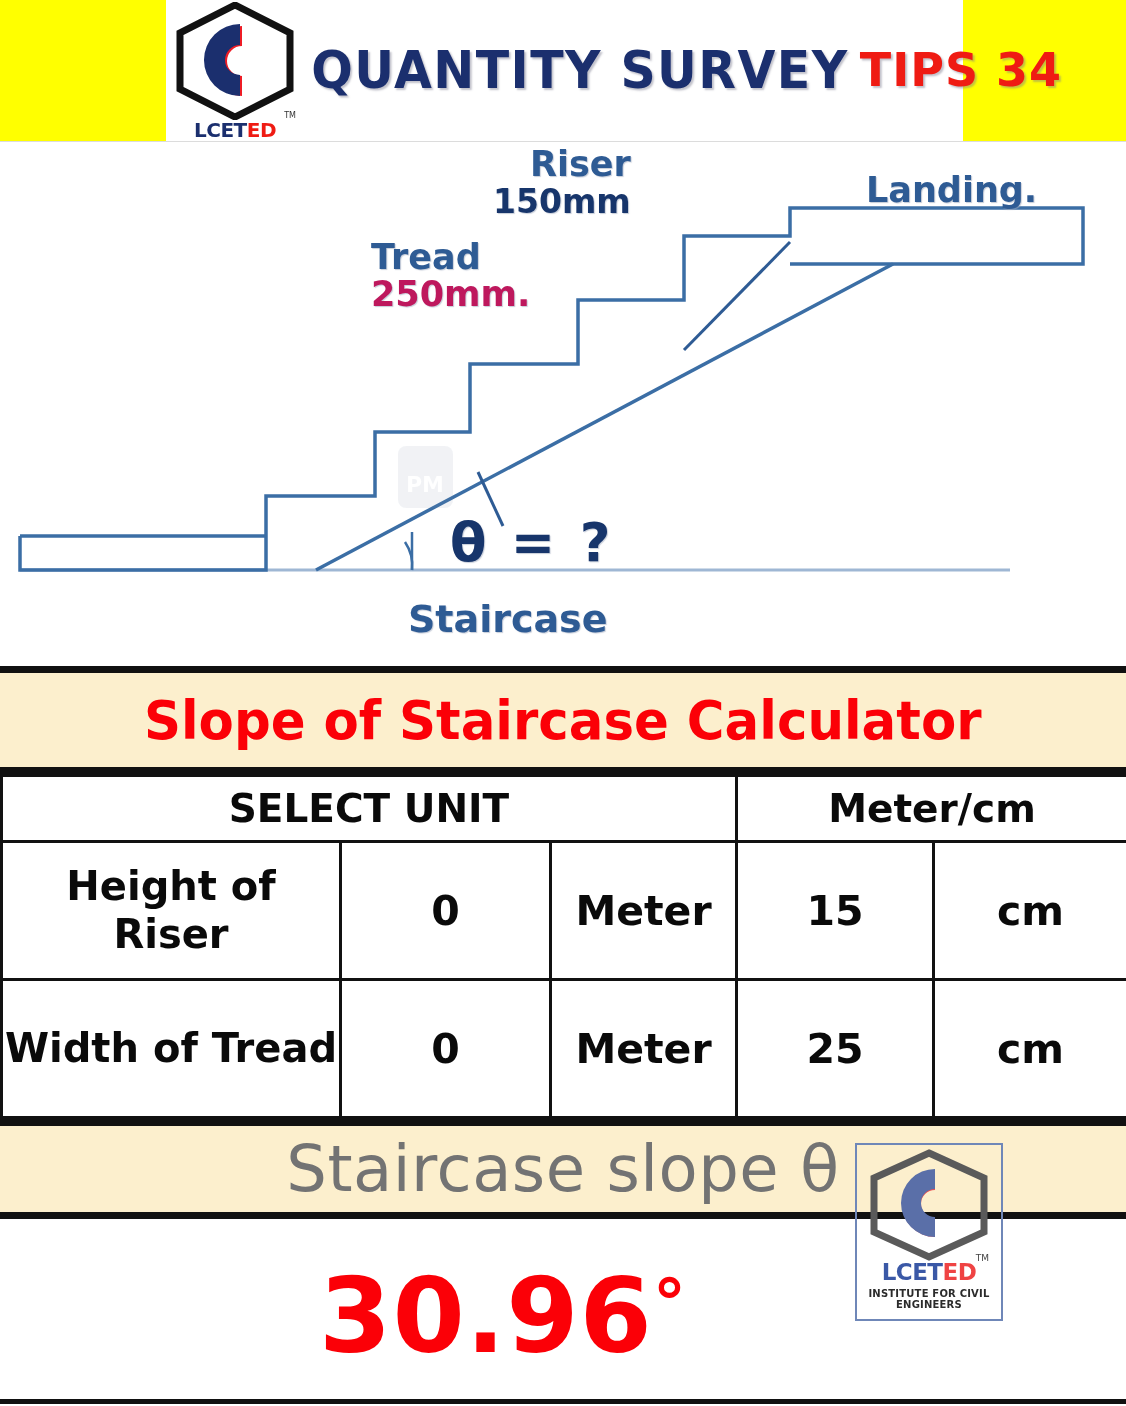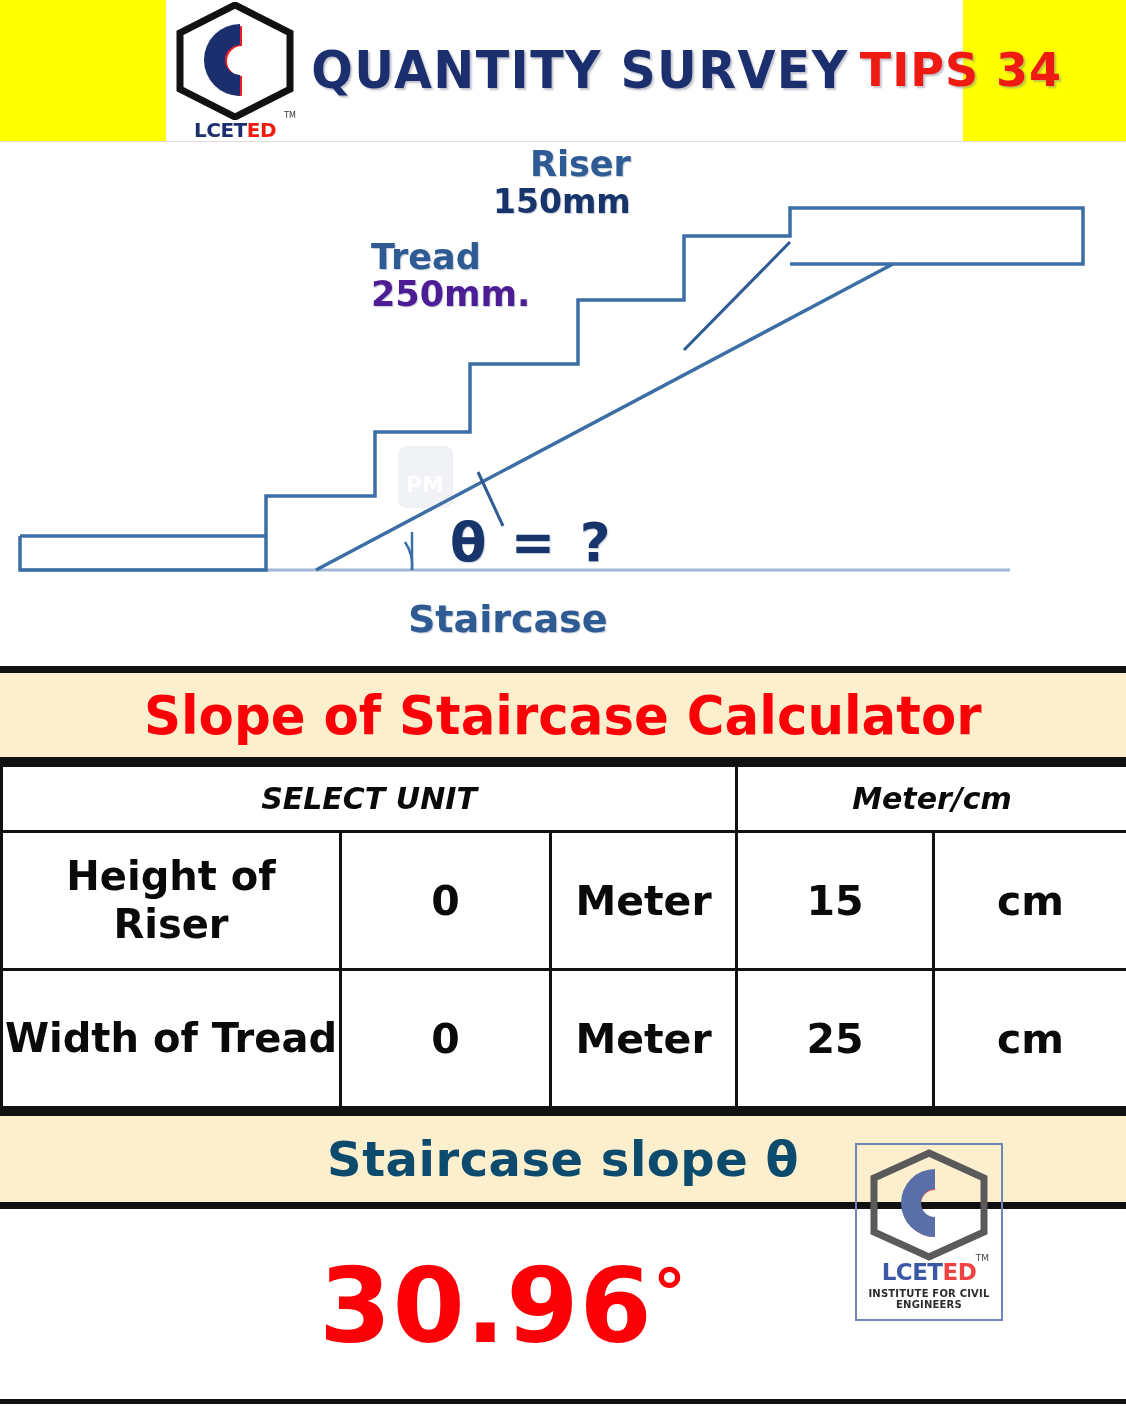--- a/index.html
+++ b/index.html
@@ -111,34 +111,34 @@
     font-family: "DejaVu Sans", sans-serif;
     font-weight: bold;
     color: #2e5b94;
     text-shadow: 1px 1px 1px rgba(160,170,190,0.6);
     white-space: nowrap;
   }
   .lbl-riser   { left: 530px; top: 2px;   font-size: 35px; }
   .lbl-riser-v { left: 493px; top: 40px;  font-size: 33px; color:#17356b; }
   .lbl-landing { left: 866px; top: 28px;  font-size: 35px; }
   .lbl-tread   { left: 371px; top: 95px;  font-size: 35px; }
-  .lbl-tread-v { left: 371px; top: 132px; font-size: 35px; color:#4c1d95; }
+  .lbl-tread-v { left: 371px; top: 132px; font-size: 35px; color:#be185d; }
   .lbl-theta   { left: 450px; top: 370px; font-size: 53px; color:#17356b; letter-spacing: 3px;}
   .lbl-stair   { left: 408px; top: 455px; font-size: 38px; color:#2e5b94; }
 
   
   .calc {
     position: relative;
     width: 1126px;
     background: #ffffff;
   }
   .rule-thick { height: 7px; background: #111111; width: 1126px; }
 
   .band-title {
-    height: 84px;
+    height: 94px;
     background: #fcefcd;
     display: flex;
     align-items: center;
     justify-content: center;
   }
   .band-title .txt {
     font-family: "DejaVu Sans", sans-serif;
     font-weight: bold;
     font-size: 53px;
     color: #fb0007;
@@ -154,37 +154,37 @@
   table.grid td {
     border: 3px solid #111111;
     font-family: "DejaVu Sans", sans-serif;
     font-weight: bold;
     color: #0a0a0a;
     text-align: center;
     vertical-align: middle;
     background: #ffffff;
     padding: 0;
   }
-  .row-head td { height: 63px; font-size: 30px; font-style: italic; }
+  .row-head td { height: 63px; font-size: 39px; }
   .row-data td { height: 135px; font-size: 41px; }
   .cell-label { font-size: 40px !important; line-height: 1.18; margin-top: 11px; }
 
   .band-slope {
     height: 86px;
     background: #fcefcd;
     display: flex;
     align-items: center;
     justify-content: center;
     position: relative;
   }
   .band-slope .txt {
     font-family: "DejaVu Sans", sans-serif;
-    font-weight: bold;
-    font-size: 48px;
-    color: #0c4a6e;
+    font-weight: normal;
+    font-size: 64px;
+    color: #737373;
     white-space: nowrap;
     letter-spacing: 0.5px;
   }
 
   .band-result {
     height: 193px;
     background: #ffffff;
     display: flex;
     align-items: center;
     justify-content: center;
@@ -303,20 +303,21 @@
     </g>
 
     <g opacity="0.10">
       <rect x="398" y="434" width="55" height="62" rx="8" fill="#7b8ca8" transform="translate(0,-130)"></rect>
       <text x="425" y="480" font-family="DejaVu Sans, sans-serif" font-size="22" font-weight="bold" fill="#ffffff" text-anchor="middle" transform="translate(0,-130)">PM</text>
     </g>
   </svg>
 
   <div class="dlabel lbl-riser">Riser</div>
   <div class="dlabel lbl-riser-v">150mm</div>
+  <div class="dlabel lbl-landing">Landing.</div>
   <div class="dlabel lbl-tread">Tread</div>
   <div class="dlabel lbl-tread-v">250mm.</div>
   <div class="dlabel lbl-theta">θ = ?</div>
   <div class="dlabel lbl-stair">Staircase</div>
 </div>
 
 <div class="calc">
 
   <div class="rule-thick"></div>
 

